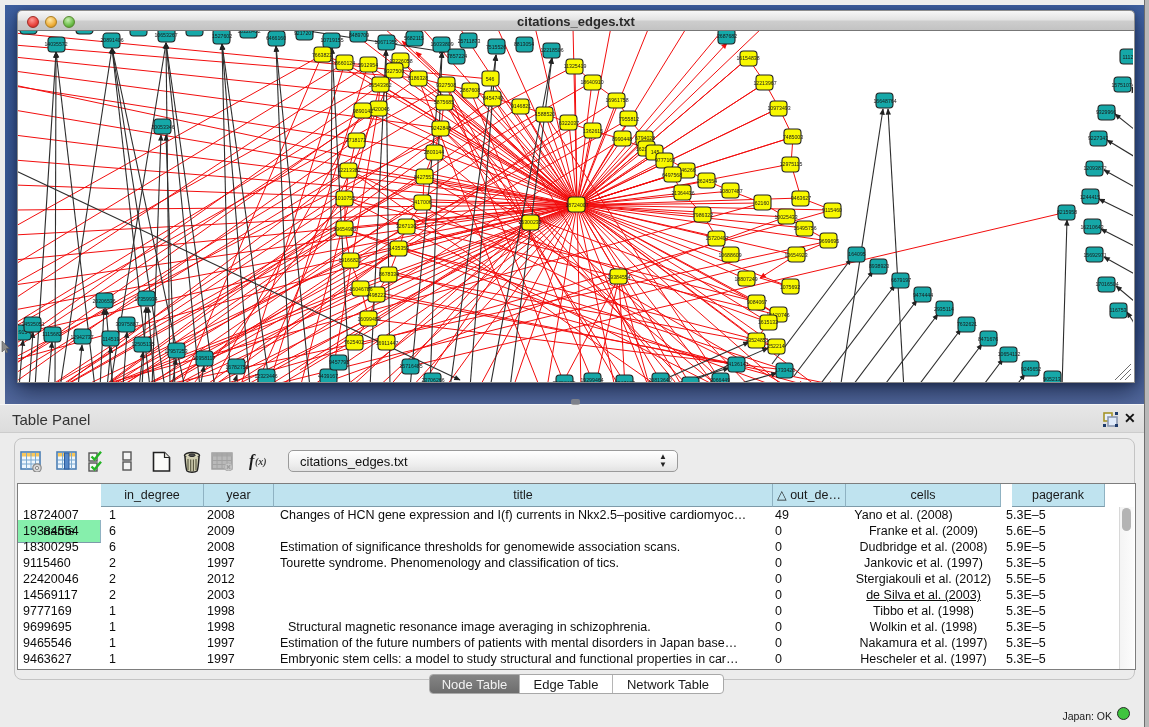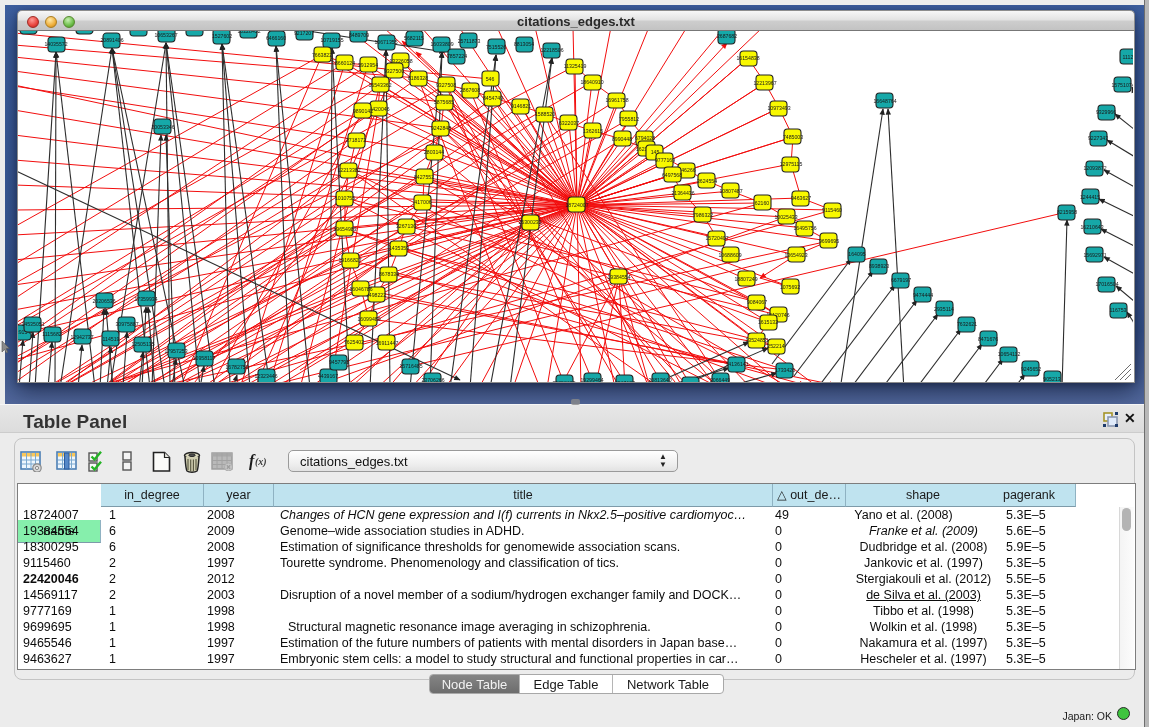--- a/index.html
+++ b/index.html
@@ -20,21 +20,21 @@
   #tl-r{left:9px;background:radial-gradient(circle at 4px 3px,#ff9a94,#e8443c 60%,#b2231d);border:1px solid #a02a24;}
   #tl-y{left:27px;background:radial-gradient(circle at 4px 3px,#ffe9a8,#eeae3a 60%,#c07e17);border:1px solid #ab7d20;}
   #tl-g{left:45px;background:radial-gradient(circle at 4px 3px,#c7f0b2,#6cbd49 60%,#3f8c22);border:1px solid #57882f;}
   #canvas{position:absolute;left:0;top:21px;width:1116px;height:351px;background:#fff;
     border:1px solid #8d8d8d;border-top:none;box-sizing:content-box;overflow:hidden;}
   #handle{position:absolute;left:571px;top:399px;width:9px;height:6px;background:#8a8a8a;border-radius:2px;z-index:6;opacity:.8}
   
   #tablepanel{position:absolute;left:0;top:404px;width:1149px;height:323px;background:#ececec;}
   #tphead{position:absolute;left:0;top:0;width:1149px;height:29px;
     background:linear-gradient(180deg,#e7e7e7,#dcdcdc);border-top:1px solid #f6f6f6;border-bottom:1px solid #cccccc;box-sizing:border-box;}
-  #tphead .t{position:absolute;left:23px;top:6px;font-size:19px;color:#333;font-weight:bold;}
+  #tphead .t{position:absolute;left:12px;top:6px;font-size:15px;color:#333;}
   #floatico{position:absolute;left:1103px;top:7px;}
   #closeico{position:absolute;left:1124px;top:5px;font-size:14px;font-weight:bold;color:#111;}
   #subpanel{position:absolute;left:14px;top:34px;width:1121px;height:242px;border:1px solid #c4c4c4;border-radius:8px;box-sizing:border-box;}
   #toolbar{position:absolute;left:0;top:42px;width:1149px;height:30px;}
   #dropdown{position:absolute;left:288px;top:46px;width:390px;height:22px;border:1px solid #9a9a9a;border-radius:5px;
     background:linear-gradient(180deg,#ffffff,#ededed 70%,#e2e2e2);box-sizing:border-box;}
   #dropdown .dt{position:absolute;left:11px;top:3px;font-size:13px;color:#111;}
   #dropdown .st{position:absolute;right:10px;top:2px;font-size:8px;color:#222;line-height:8px;text-align:center;}
   
   #tbl{position:absolute;left:17px;top:79px;width:1119px;height:187px;background:#fff;border:1px solid #7d7d7d;box-sizing:border-box;}
@@ -794,38 +794,37 @@
     <div id="dropdown">
         <div class="dt">citations_edges.txt</div>
         <div class="st">▲<br>▼</div>
       </div>
     <div id="tbl">
         <div class="hc" style="left:0px;width:83px;background:#86efac;margin-top:36px;">name</div>
         <div class="hc" style="left:83px;width:103px;">in_degree</div>
         <div class="hc" style="left:186px;width:70px;">year</div>
         <div class="hc" style="left:256px;width:499px;">title</div>
         <div class="hc" style="left:755px;width:73px;">△ out_de…</div>
-        <div class="hc" style="left:828px;width:155px;">shape</div>
-        <div class="hc" style="left:965px;width:93px;">pagerank</div>
+        <div class="hc" style="left:828px;width:155px;">cells</div>
+        <div class="hc" style="left:994px;width:93px;">pagerank</div>
         <div class="row" style="top:23px;">
           <span style="left:5px;">18724007</span>
           <span style="left:91px;">1</span>
           <span style="left:189px;">2008</span>
-          <span style="left:262px;font-style:italic;">Changes of HCN gene expression and I(f) currents in Nkx2.5–positive cardiomyoc…</span>
+          <span style="left:262px;">Changes of HCN gene expression and I(f) currents in Nkx2.5–positive cardiomyoc…</span>
           <span style="left:757px;">49</span>
           <span style="left:808px;width:155px;text-align:center;">Yano et al. (2008)</span>
           <span style="left:988px;">5.3E–5</span>
         </div>
         <div class="row" style="top:39px;">
           <span style="left:5px;">19384554</span>
           <span style="left:91px;">6</span>
           <span style="left:189px;">2009</span>
-          <span style="left:262px;">Genome–wide association studies in ADHD.</span>
           <span style="left:757px;">0</span>
-          <span style="left:828px;width:155px;text-align:center;font-style:italic;">Franke et al. (2009)</span>
+          <span style="left:828px;width:155px;text-align:center;">Franke et al. (2009)</span>
           <span style="left:988px;">5.6E–5</span>
         </div>
         <div class="row" style="top:55px;">
           <span style="left:5px;">18300295</span>
           <span style="left:91px;">6</span>
           <span style="left:189px;">2008</span>
           <span style="left:262px;">Estimation of significance thresholds for genomewide association scans.</span>
           <span style="left:757px;">0</span>
           <span style="left:828px;width:155px;text-align:center;">Dudbridge et al. (2008)</span>
           <span style="left:988px;">5.9E–5</span>
@@ -833,32 +832,31 @@
         <div class="row" style="top:71px;">
           <span style="left:5px;">9115460</span>
           <span style="left:91px;">2</span>
           <span style="left:189px;">1997</span>
           <span style="left:262px;">Tourette syndrome. Phenomenology and classification of tics.</span>
           <span style="left:757px;">0</span>
           <span style="left:828px;width:155px;text-align:center;">Jankovic et al. (1997)</span>
           <span style="left:988px;">5.3E–5</span>
         </div>
         <div class="row" style="top:87px;">
-          <span style="left:5px;font-weight:bold;">22420046</span>
+          <span style="left:5px;">22420046</span>
           <span style="left:91px;">2</span>
           <span style="left:189px;">2012</span>
           <span style="left:757px;">0</span>
           <span style="left:828px;width:155px;text-align:center;">Stergiakouli et al. (2012)</span>
           <span style="left:988px;">5.5E–5</span>
         </div>
         <div class="row" style="top:103px;">
           <span style="left:5px;">14569117</span>
           <span style="left:91px;">2</span>
           <span style="left:189px;">2003</span>
-          <span style="left:262px;">Disruption of a novel member of a sodium/hydrogen exchanger family and DOCK…</span>
           <span style="left:757px;">0</span>
           <span style="left:828px;width:155px;text-align:center;text-decoration:underline;">de Silva et al. (2003)</span>
           <span style="left:988px;">5.3E–5</span>
         </div>
         <div class="row" style="top:119px;">
           <span style="left:5px;">9777169</span>
           <span style="left:91px;">1</span>
           <span style="left:189px;">1998</span>
           <span style="left:757px;">0</span>
           <span style="left:828px;width:155px;text-align:center;">Tibbo et al. (1998)</span>

